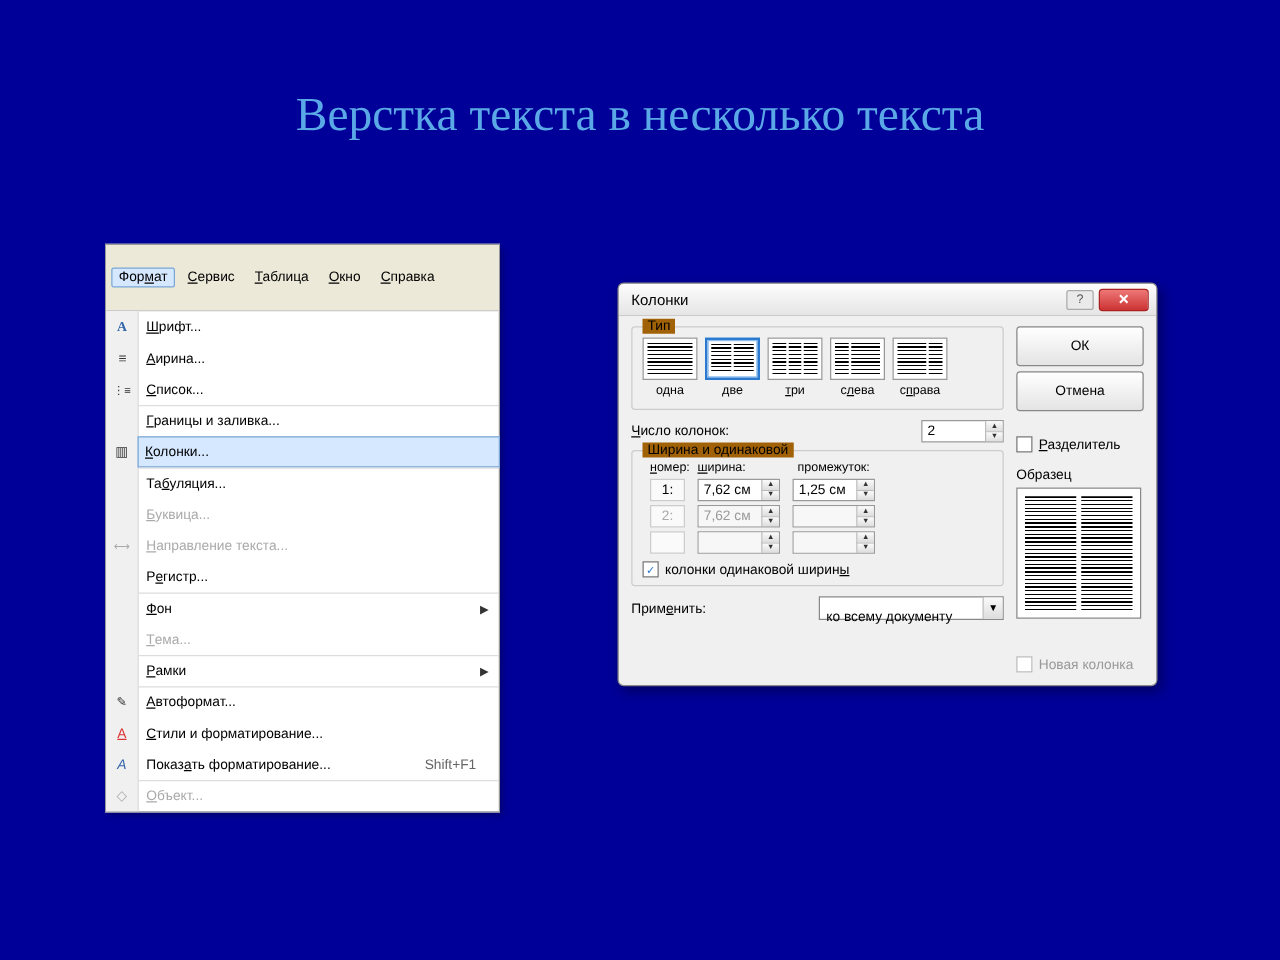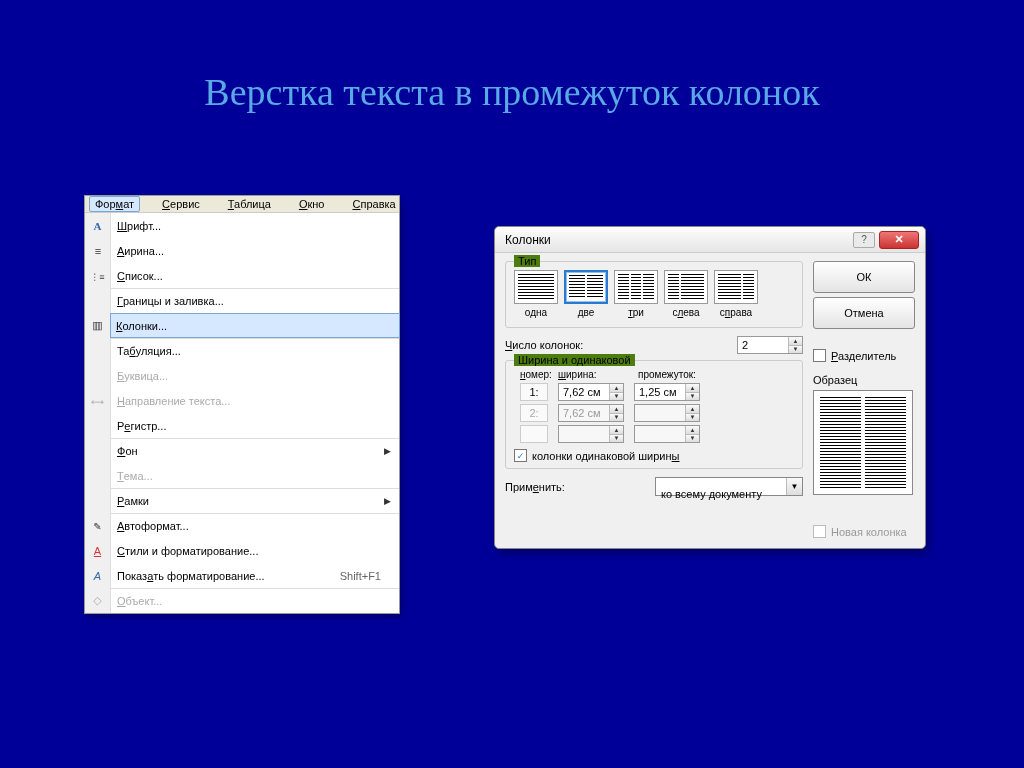--- a/index.html
+++ b/index.html
@@ -29,25 +29,25 @@
     position: absolute;
     top: 195px;
     left: 84px;
     width: 316px;
     background: #fff;
     border: 1px solid #999;
     box-shadow: 2px 3px 6px rgba(0,0,0,0.3);
   }
   .menubar {
     display: flex;
-    gap: 16px;
+    gap: 4px;
     background: #ece9d8;
     border-bottom: 1px solid #ccc;
     font-size: 11px;
-    padding: 0 4px;
+    padding: 18px 4px;
   }
   .menubar-item {
     padding: 2px 6px;
     position: relative;
   }
   .menubar-item.active {
     background: #d6e8ff;
     border: 1px solid #7aa7d6;
     border-radius: 2px;
     padding: 1px 5px;
@@ -160,21 +160,21 @@
     border: 1px solid #ccc;
     border-radius: 3px;
     padding: 8px 8px 6px 8px;
     margin-bottom: 8px;
     position: relative;
   }
   .group-label {
     position: absolute;
     top: -7px;
     left: 8px;
-    background: #4d7c0f;
+    background: #a16207;
     padding: 0 4px;
   }
 
   .type-row {
     display: flex;
     gap: 6px;
     margin-bottom: 3px;
   }
   .type-item { text-align: center; font-size: 10px; }
   .type-box {
@@ -312,21 +312,21 @@
   .ic-cols::before { content: "▥"; font-size: 11px; }
   .ic-dir::before  { content: "⟷"; font-size: 9px; color:#aaa;}
   .ic-autofmt::before { content: "✎"; font-size: 10px; }
   .ic-styles::before { content: "A"; text-decoration: underline; color:#d33;}
   .ic-showfmt::before { content: "A"; color:#36a; font-style: italic; }
   .ic-obj::before { content: "◇"; color:#aaa; }
 </style>
 </head>
 <body>
 
-<div class="slide-title">Верстка текста в промежуток колонок</div>
+<div class="slide-title">Верстка текста в несколько текста</div>
 
 <div class="menu-window">
   <div class="menubar">
     <div class="menubar-item active">Фор<span class="mnemonic">м</span>ат</div>
     <div class="menubar-item"><span class="mnemonic">С</span>ервис</div>
     <div class="menubar-item"><span class="mnemonic">Т</span>аблица</div>
     <div class="menubar-item"><span class="mnemonic">О</span>кно</div>
     <div class="menubar-item"><span class="mnemonic">С</span>правка</div>
   </div>
   <div class="menu-body">

